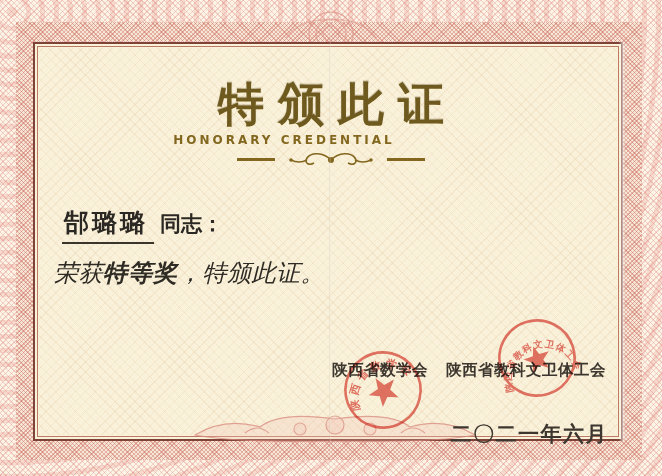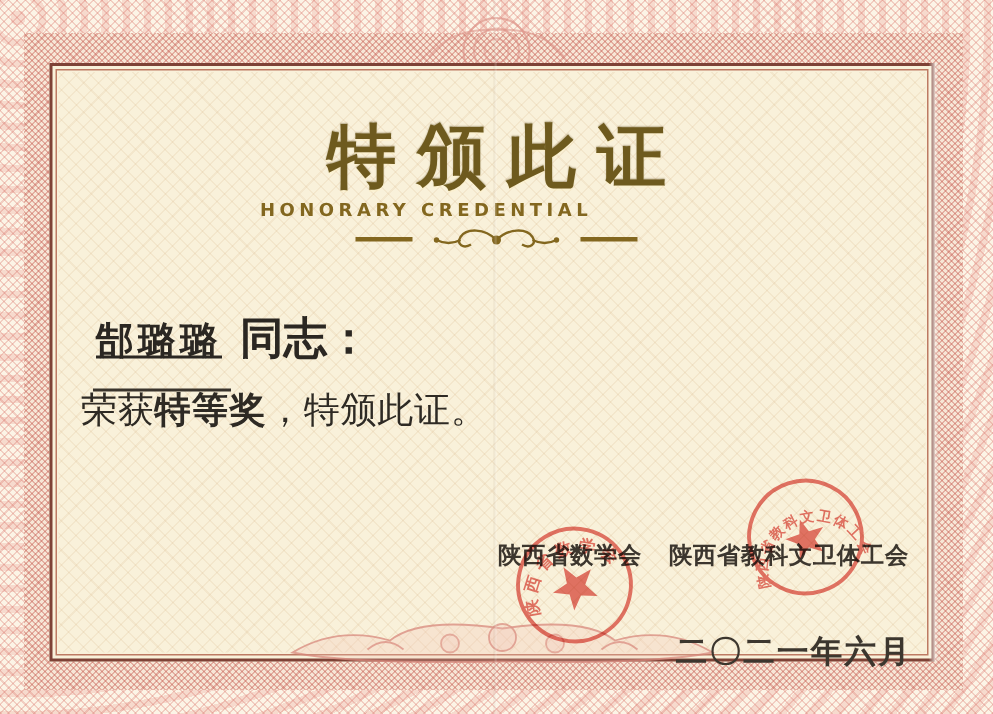--- a/index.html
+++ b/index.html
@@ -76,32 +76,32 @@
   
   .name-line{
     position:absolute;left:62px;top:206px;
     font-family:"DejaVu Serif","Liberation Serif",serif;
     color:#2b2722;
   }
   .name{
     display:inline-block;
     font-size:25px;font-weight:600;letter-spacing:3px;
     border-bottom:2px solid #3a342c;
-    padding:0 6px 16px 2px;min-width:78px;text-decoration:underline;
-  }
-  .salutation{font-size:29px;margin-left:6px;font-weight:600;}
+    padding:0 6px 3px 2px;min-width:78px;
+  }
+  .salutation{font-size:21px;margin-left:6px;font-weight:600;}
 
   
   .body-text{
     position:absolute;left:54px;top:256px;width:572px;
     font-family:"DejaVu Serif","Liberation Serif",serif;
     font-size:24px;color:#2e2a24;line-height:35px;
   }
   .line1{white-space:nowrap;text-indent:36px;letter-spacing:.5px;}
-  .line2{white-space:nowrap;letter-spacing:.5px;}
+  .line2{white-space:nowrap;letter-spacing:.5px;font-style:italic;}
   .award{font-weight:900;font-family:"DejaVu Sans",sans-serif;letter-spacing:1px;}
 
   
   .issuers{
     position:absolute;right:56px;top:360px;
     display:flex;gap:18px;
     font-family:"DejaVu Serif","Liberation Serif",serif;
     font-size:15.5px;font-weight:700;color:#3c362e;letter-spacing:.5px;
     white-space:nowrap;
   }

